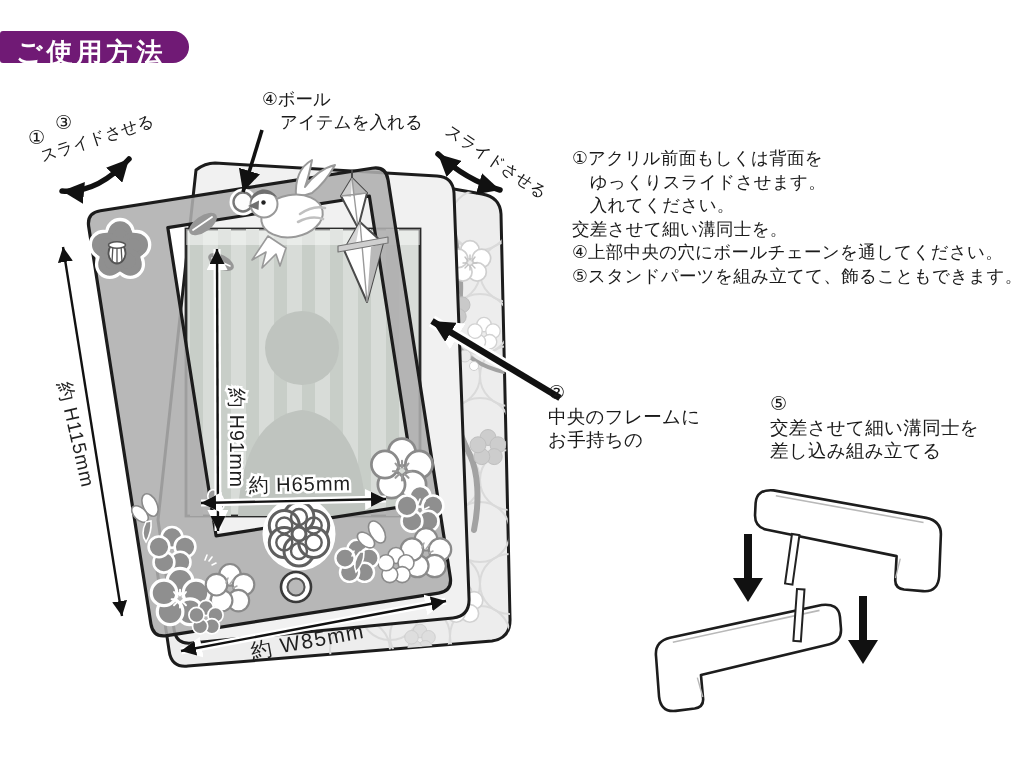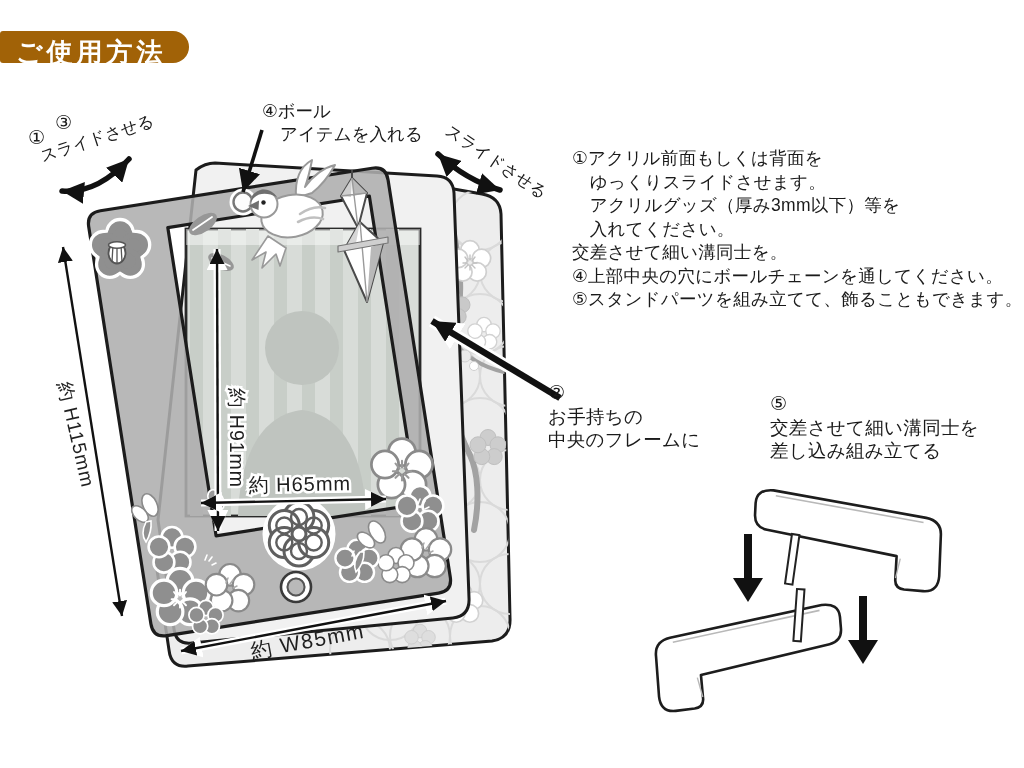--- a/index.html
+++ b/index.html
@@ -1,29 +1,29 @@
 <!DOCTYPE html>
 <html><head>
 <meta charset="utf-8">
 <style>
   html,body{margin:0;padding:0;background:#fff;}
   .page{position:relative;width:1024px;height:768px;background:#fff;overflow:hidden;
         font-family:"Liberation Sans","DejaVu Sans",sans-serif;color:#1a1a1a;}
   .abs{position:absolute;}
-  .badge{left:0;top:31px;height:32px;min-width:174px;background:#a16207;color:#fff;
+  .badge{left:0;top:31px;height:32px;min-width:174px;background:#701a75;color:#fff;
          border-radius:4px 21px 21px 4px;font-size:26px;font-weight:bold;
          letter-spacing:4px;line-height:42px;padding:0 22px 0 16px;box-sizing:border-box;}
   .instr{left:572px;top:147px;}
   .instr div{font-size:17.5px;line-height:23.5px;white-space:nowrap;letter-spacing:.3px;}
   .callout div{white-space:nowrap;}
   .co2{left:548px;top:381px;}
   .co2 .num,.co5 .num{font-size:19px;line-height:24px;}
   .co2 .ln,.co5 .ln{font-size:18.5px;line-height:23px;letter-spacing:.3px;}
   .co5{left:770px;top:392px;}
-  .co4{left:262px;top:100px;}
+  .co4{left:262px;top:88px;}
   .co4 div{font-size:17.5px;line-height:23px;white-space:nowrap;}
   .co4 .ind{padding-left:18px;}
   .slide{font-size:16.5px;white-space:nowrap;letter-spacing:0px;}
   .circnum{font-size:19px;white-space:nowrap;}
   svg{position:absolute;left:0;top:0;}
   svg text{font-family:"Liberation Sans","DejaVu Sans",sans-serif;}
   .dimtxt{fill:#1f1f1f;}
   .dimcase{stroke:#fff;stroke-width:5px;paint-order:stroke;}
 </style>
 </head>
@@ -275,41 +275,40 @@
       <path fill="#111" d="M744,534 L752,534 L752,578 L763,578 L748,602 L733,578 L744,578 Z"></path>
       <path fill="#111" d="M859,596 L867,596 L867,640 L878,640 L863,664 L848,640 L859,640 Z"></path>
     </g>
   </svg>
 
   <div class="abs badge">ご使用方法</div>
 
   <div class="abs instr">
     <div>①アクリル前面もしくは背面を</div>
     <div>　ゆっくりスライドさせます。</div>
-    <div>　アクリルグッズ（厚み3mm以下）等を</div>
     <div>　入れてください。</div>
     <div>交差させて細い溝同士を。</div>
     <div>④上部中央の穴にボールチェーンを通してください。</div>
     <div>⑤スタンドパーツを組み立てて、飾ることもできます。</div>
   </div>
 
   <div class="abs circnum" style="left:28px;top:126px;">①</div>
   <div class="abs circnum" style="left:55px;top:111px;">③</div>
   <div class="abs slide" style="left:41px;top:146px;transform:rotate(-18deg);transform-origin:left center;">スライドさせる</div>
   <div class="abs slide" style="left:447px;top:118px;transform:rotate(34deg);transform-origin:left center;">スライドさせる</div>
 
   <div class="abs co4 callout">
     <div>④ボール</div>
     <div class="ind">アイテムを入れる</div>
   </div>
 
   <div class="abs co2 callout">
     <div class="num">②</div>
+    <div class="ln">中央のフレームに</div>
     <div class="ln">お手持ちの</div>
-    <div class="ln">中央のフレームに</div>
   </div>
 
   <div class="abs co5 callout">
     <div class="num">⑤</div>
     <div class="ln">交差させて細い溝同士を</div>
     <div class="ln">差し込み組み立てる</div>
   </div>
 
 </div>
 

